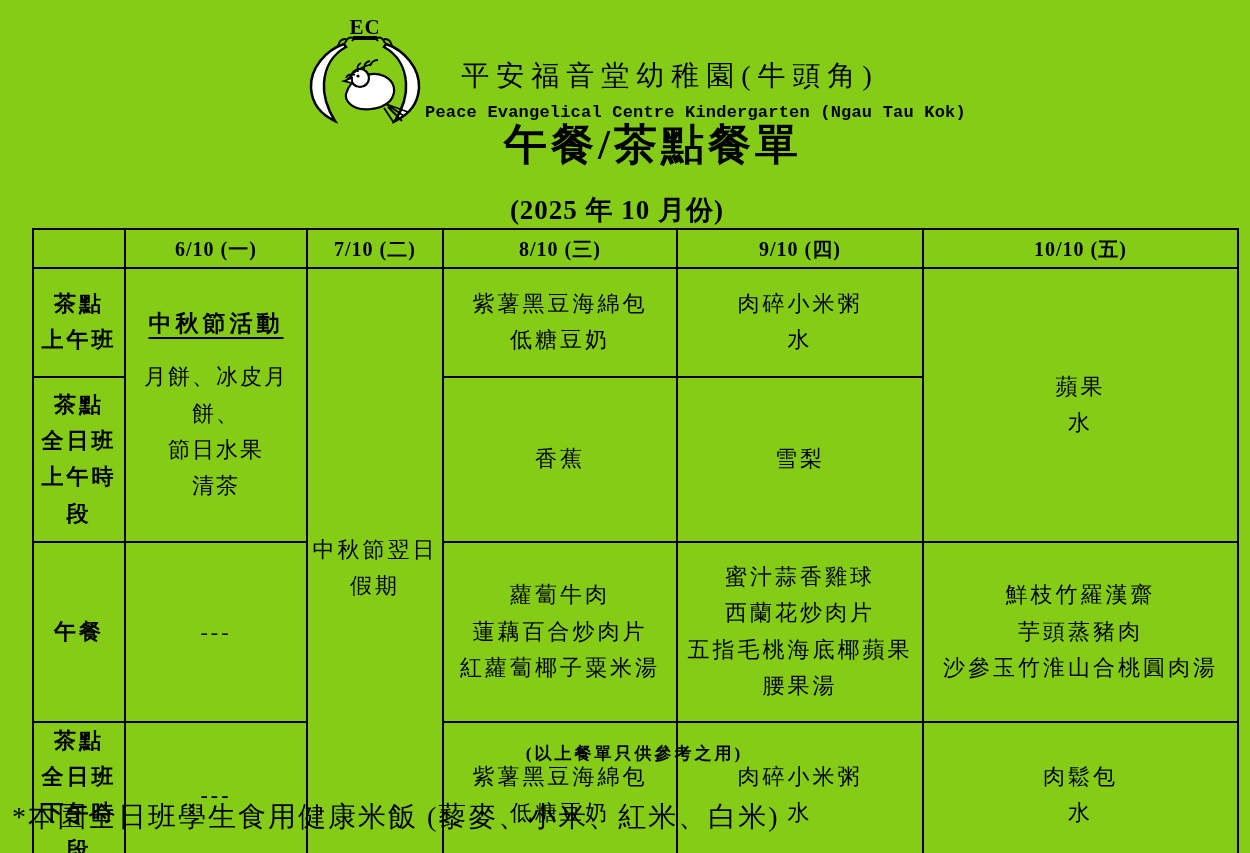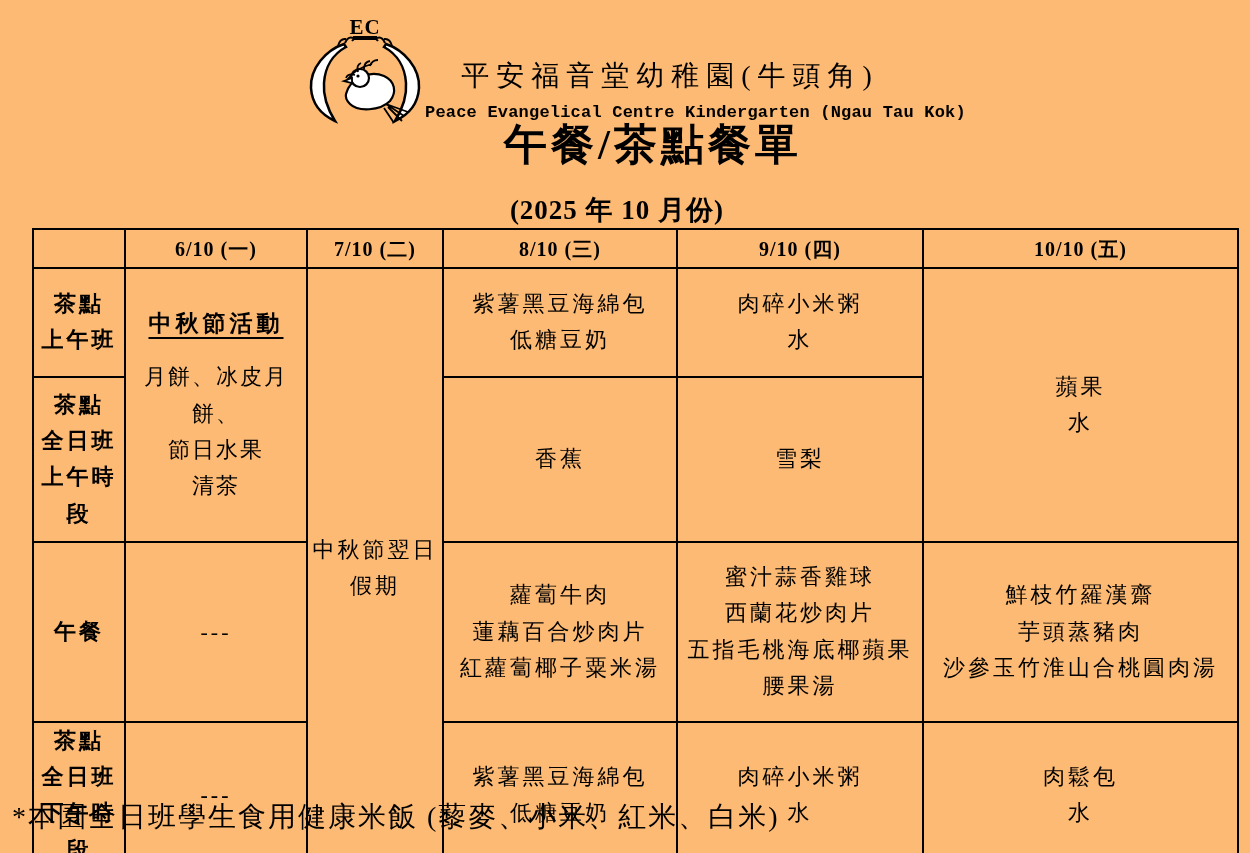--- a/index.html
+++ b/index.html
@@ -1,20 +1,20 @@
 <!DOCTYPE html>
 <html><head>
 <meta charset="utf-8">
 <style>
   html,body{margin:0;padding:0;background:#e8e8e8;}
   .page{
     position:relative;
     width:1250px;height:853px;
     margin:0 auto;
-    background:#fdba74;
+    background:#84cc16;
     color:#000;
     font-family:"Liberation Serif","DejaVu Serif",serif;
     overflow:hidden;
   }
   
   .logo{position:absolute;left:300px;top:12px;width:130px;height:116px;}
   .week-label{
     position:absolute;top:32px;right:10px;
     font-size:33px;letter-spacing:8px;
   }
@@ -172,15 +172,16 @@
       <td class="snack-cell">紫薯黑豆海綿包
 低糖豆奶</td>
       <td class="snack-cell">肉碎小米粥
 水</td>
       <td class="snack-cell">肉鬆包
 水</td>
     </tr>
   </tbody>
     </table>
 
+  <div class="footer-note">(以上餐單只供參考之用)</div>
   <div class="bottom-note">*本園全日班學生食用健康米飯 (藜麥、小米、紅米、白米)</div>
 
 </div>
 
 </body></html>

